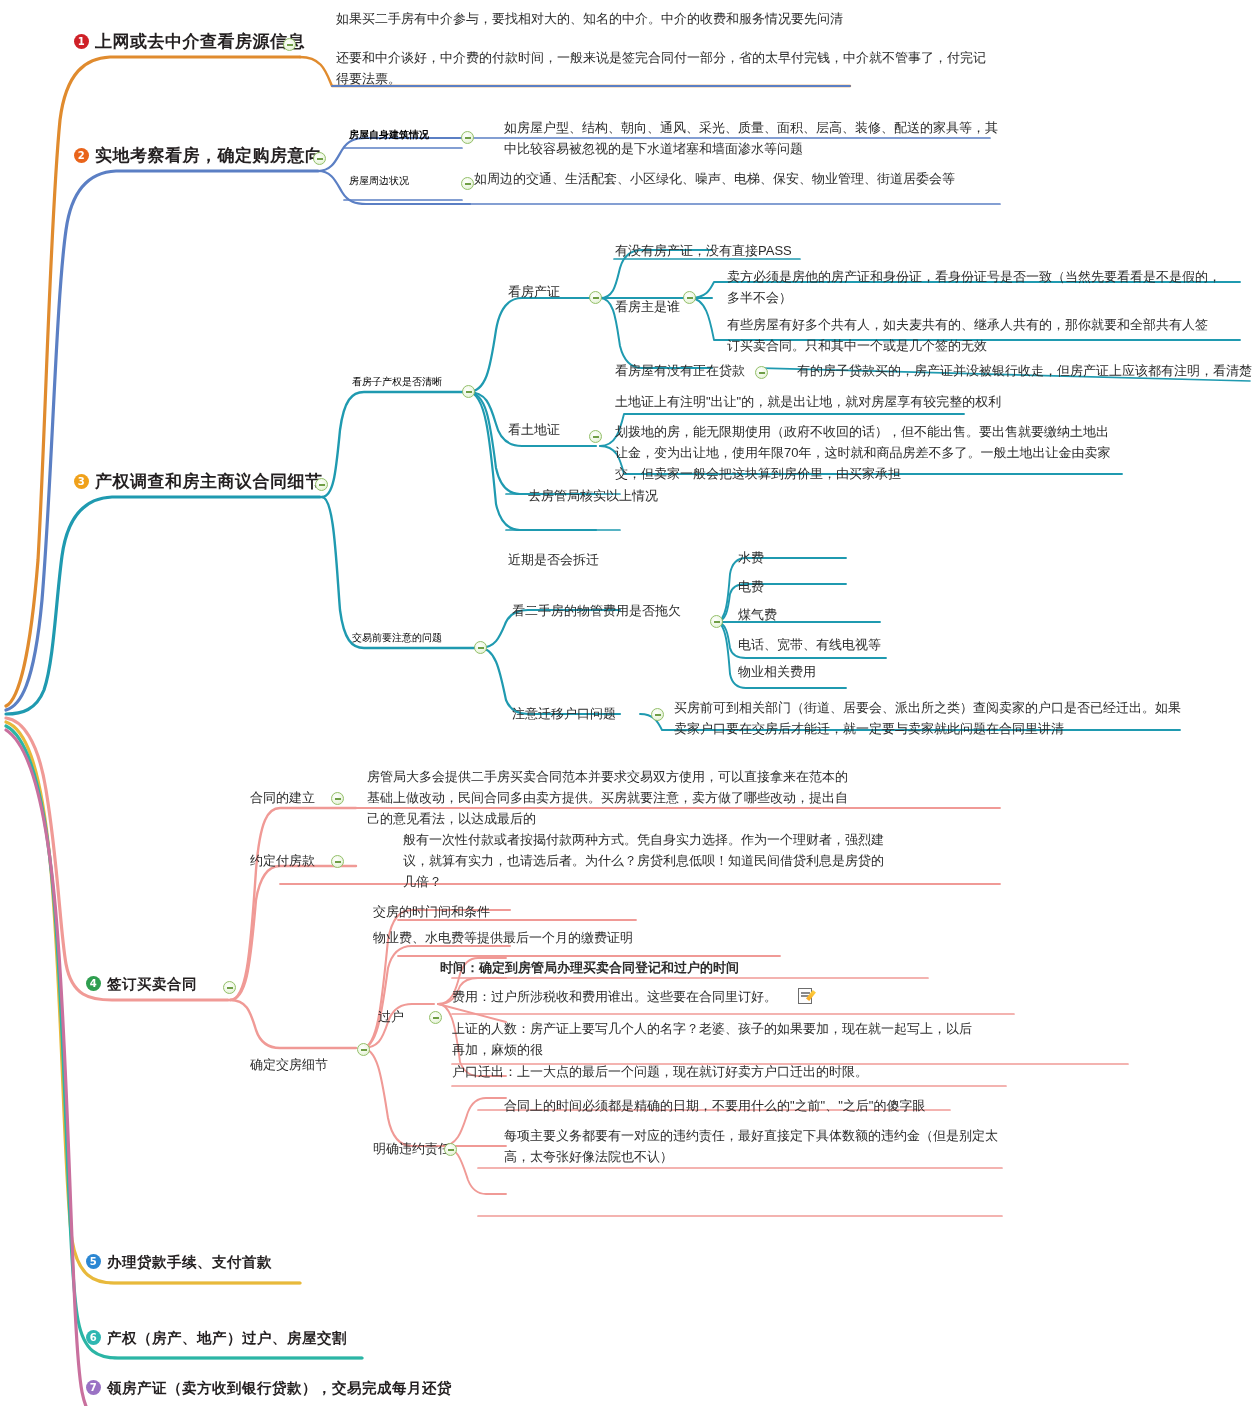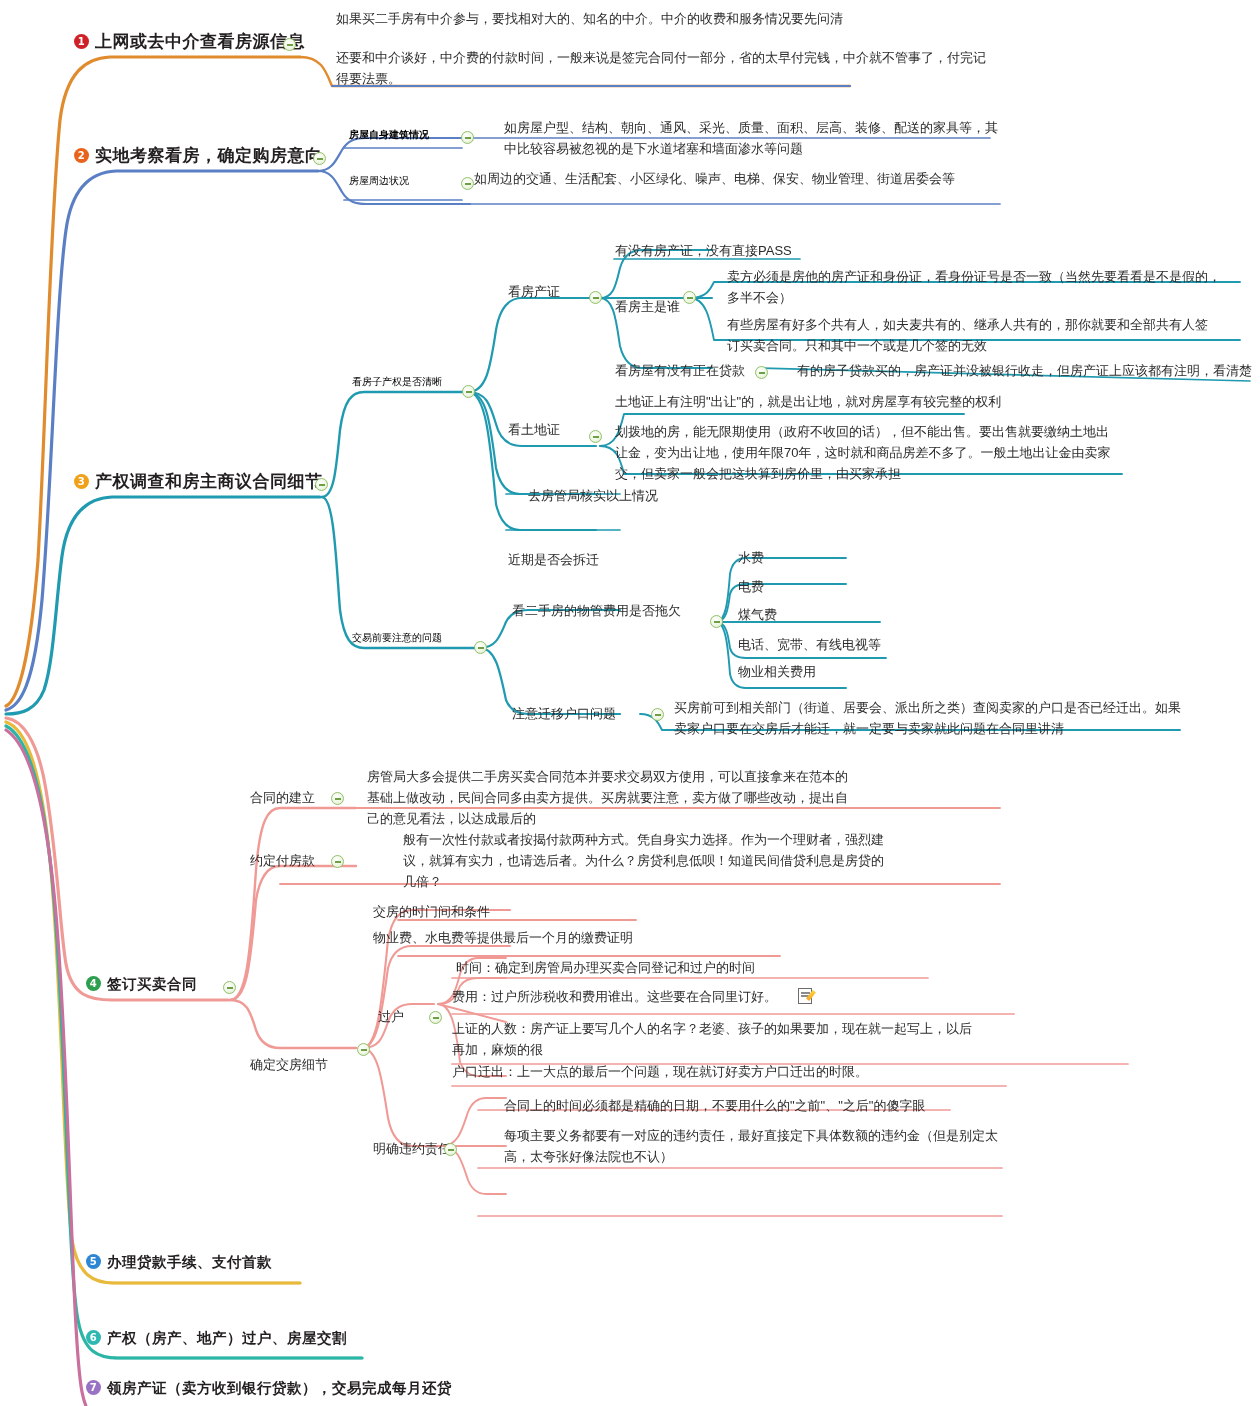--- a/index.html
+++ b/index.html
@@ -298,21 +298,21 @@
 
   <div class="node lvl3" style="left:250px; top:1040px;margin-top:16px;">确定交房细节</div>
   <div class="toggle" style="left:357px; top:1043px;"></div>
 
   <div class="node lvl3" style="left:373px; top:903px;">交房的时门间和条件</div>
   <div class="node lvl3" style="left:373px; top:929px;">物业费、水电费等提供最后一个月的缴费证明</div>
 
   <div class="node lvl3" style="left:378px; top:1008px;">过户</div>
   <div class="toggle" style="left:429px; top:1011px;"></div>
 
-  <div class="node lvl3" style="left:456px; top:959px;">时间：确定到房管局办理买卖合同登记和过户的时间</div>
+  <div class="node lvl3" style="left:440px; top:959px;font-weight:bold;">时间：确定到房管局办理买卖合同登记和过户的时间</div>
   <div class="node lvl3" style="left:452px; top:988px;">费用：过户所涉税收和费用谁出。这些要在合同里订好。</div>
   <div class="memo" style="left:798px; top:988px;"></div>
   <div class="node para wrap" style="left:452px; top:1018px; width:520px;">上证的人数：房产证上要写几个人的名字？老婆、孩子的如果要加，现在就一起写上，以后再加，麻烦的很</div>
   <div class="node lvl3" style="left:452px; top:1063px;">户口迁出：上一大点的最后一个问题，现在就订好卖方户口迁出的时限。</div>
 
   <div class="node lvl3" style="left:373px; top:1140px;">明确违约责任</div>
   <div class="toggle" style="left:444px; top:1143px;"></div>
 
   <div class="node lvl3" style="left:504px; top:1097px;">合同上的时间必须都是精确的日期，不要用什么的"之前"、"之后"的傻字眼</div>
   <div class="node para wrap" style="left:504px; top:1125px; width:500px;">每项主要义务都要有一对应的违约责任，最好直接定下具体数额的违约金（但是别定太高，太夸张好像法院也不认）</div>

